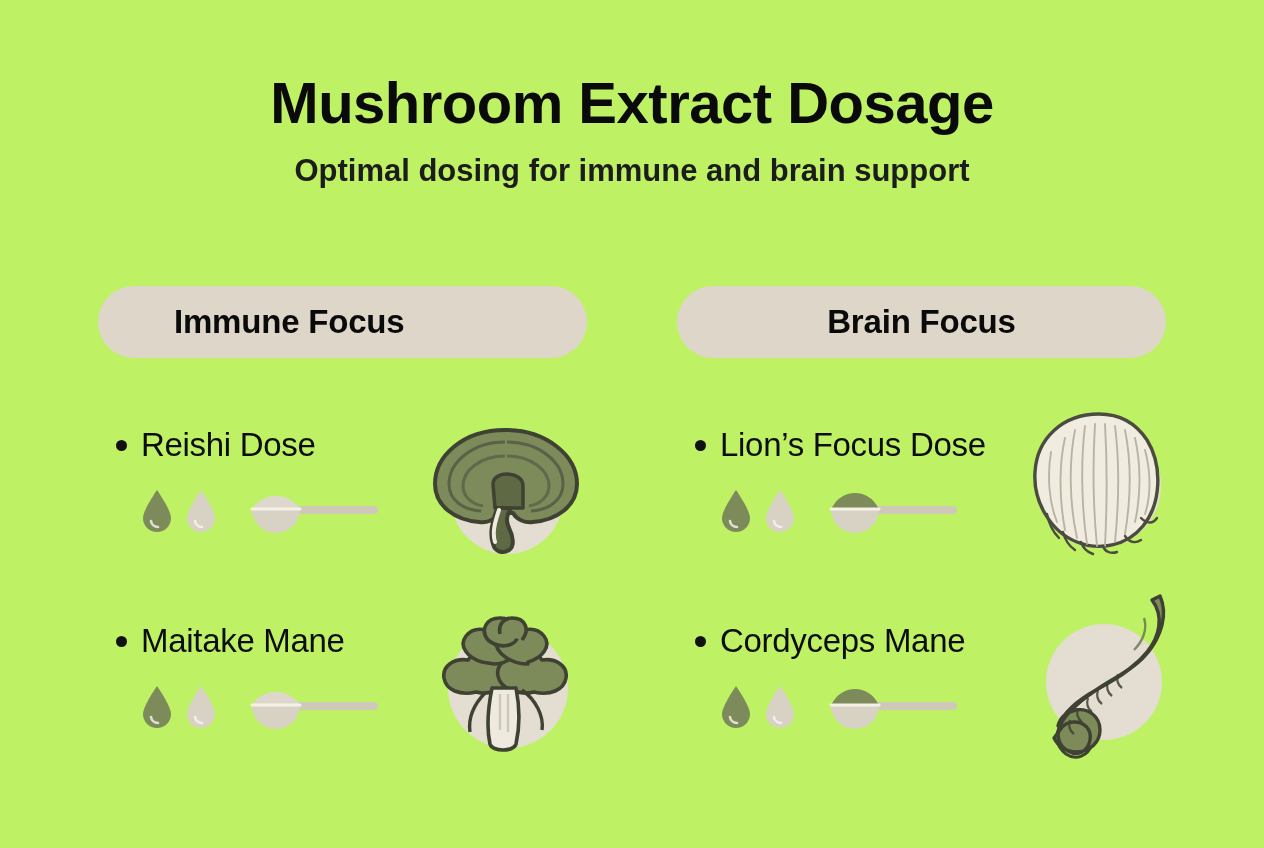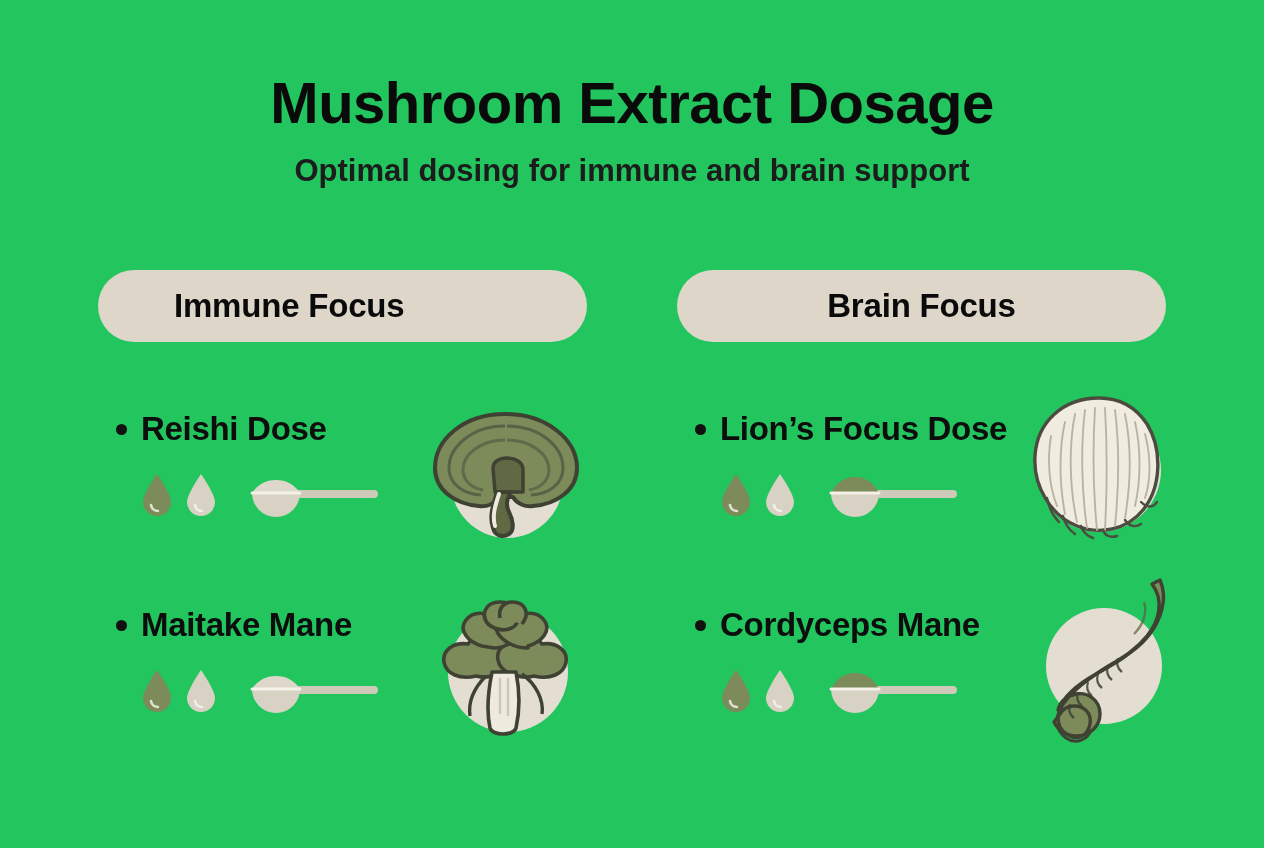--- a/index.html
+++ b/index.html
@@ -11,21 +11,21 @@
     width: 1264px;
     height: 848px;
     font-family: "Liberation Sans", sans-serif;
     overflow: hidden;
   }
 
   #infographic {
     position: relative;
     width: 1264px;
     height: 848px;
-    background: #22c55e;
+    background: #bef264;
     box-sizing: border-box;
     overflow: hidden;
   }
 
   
   .header {
     position: absolute;
     top: 72px;
     left: 0;
     width: 1264px;
@@ -44,21 +44,21 @@
     margin: 18px 0 0 0;
     font-size: 31px;
     font-weight: 700;
     color: #1c1c1c;
     line-height: 1.15;
   }
 
   
   .columns {
     position: absolute;
-    top: 270px;
+    top: 286px;
     left: 98px;
     width: 1068px;
     display: flex;
     gap: 90px;
   }
   .column {
     width: 489px;
     position: relative;
   }
 
@@ -98,21 +98,21 @@
   }
   .bullet {
     width: 11px;
     height: 11px;
     border-radius: 50%;
     background: #111111;
     flex: none;
   }
   .item-label {
     font-size: 33px;
-    font-weight: 700;
+    font-weight: 400;
     color: #0d0d0d;
     letter-spacing: -0.3px;
     white-space: nowrap;
   }
 
   .dose-row {
     display: flex;
     align-items: center;
     gap: 10px;
     padding-left: 42px;

